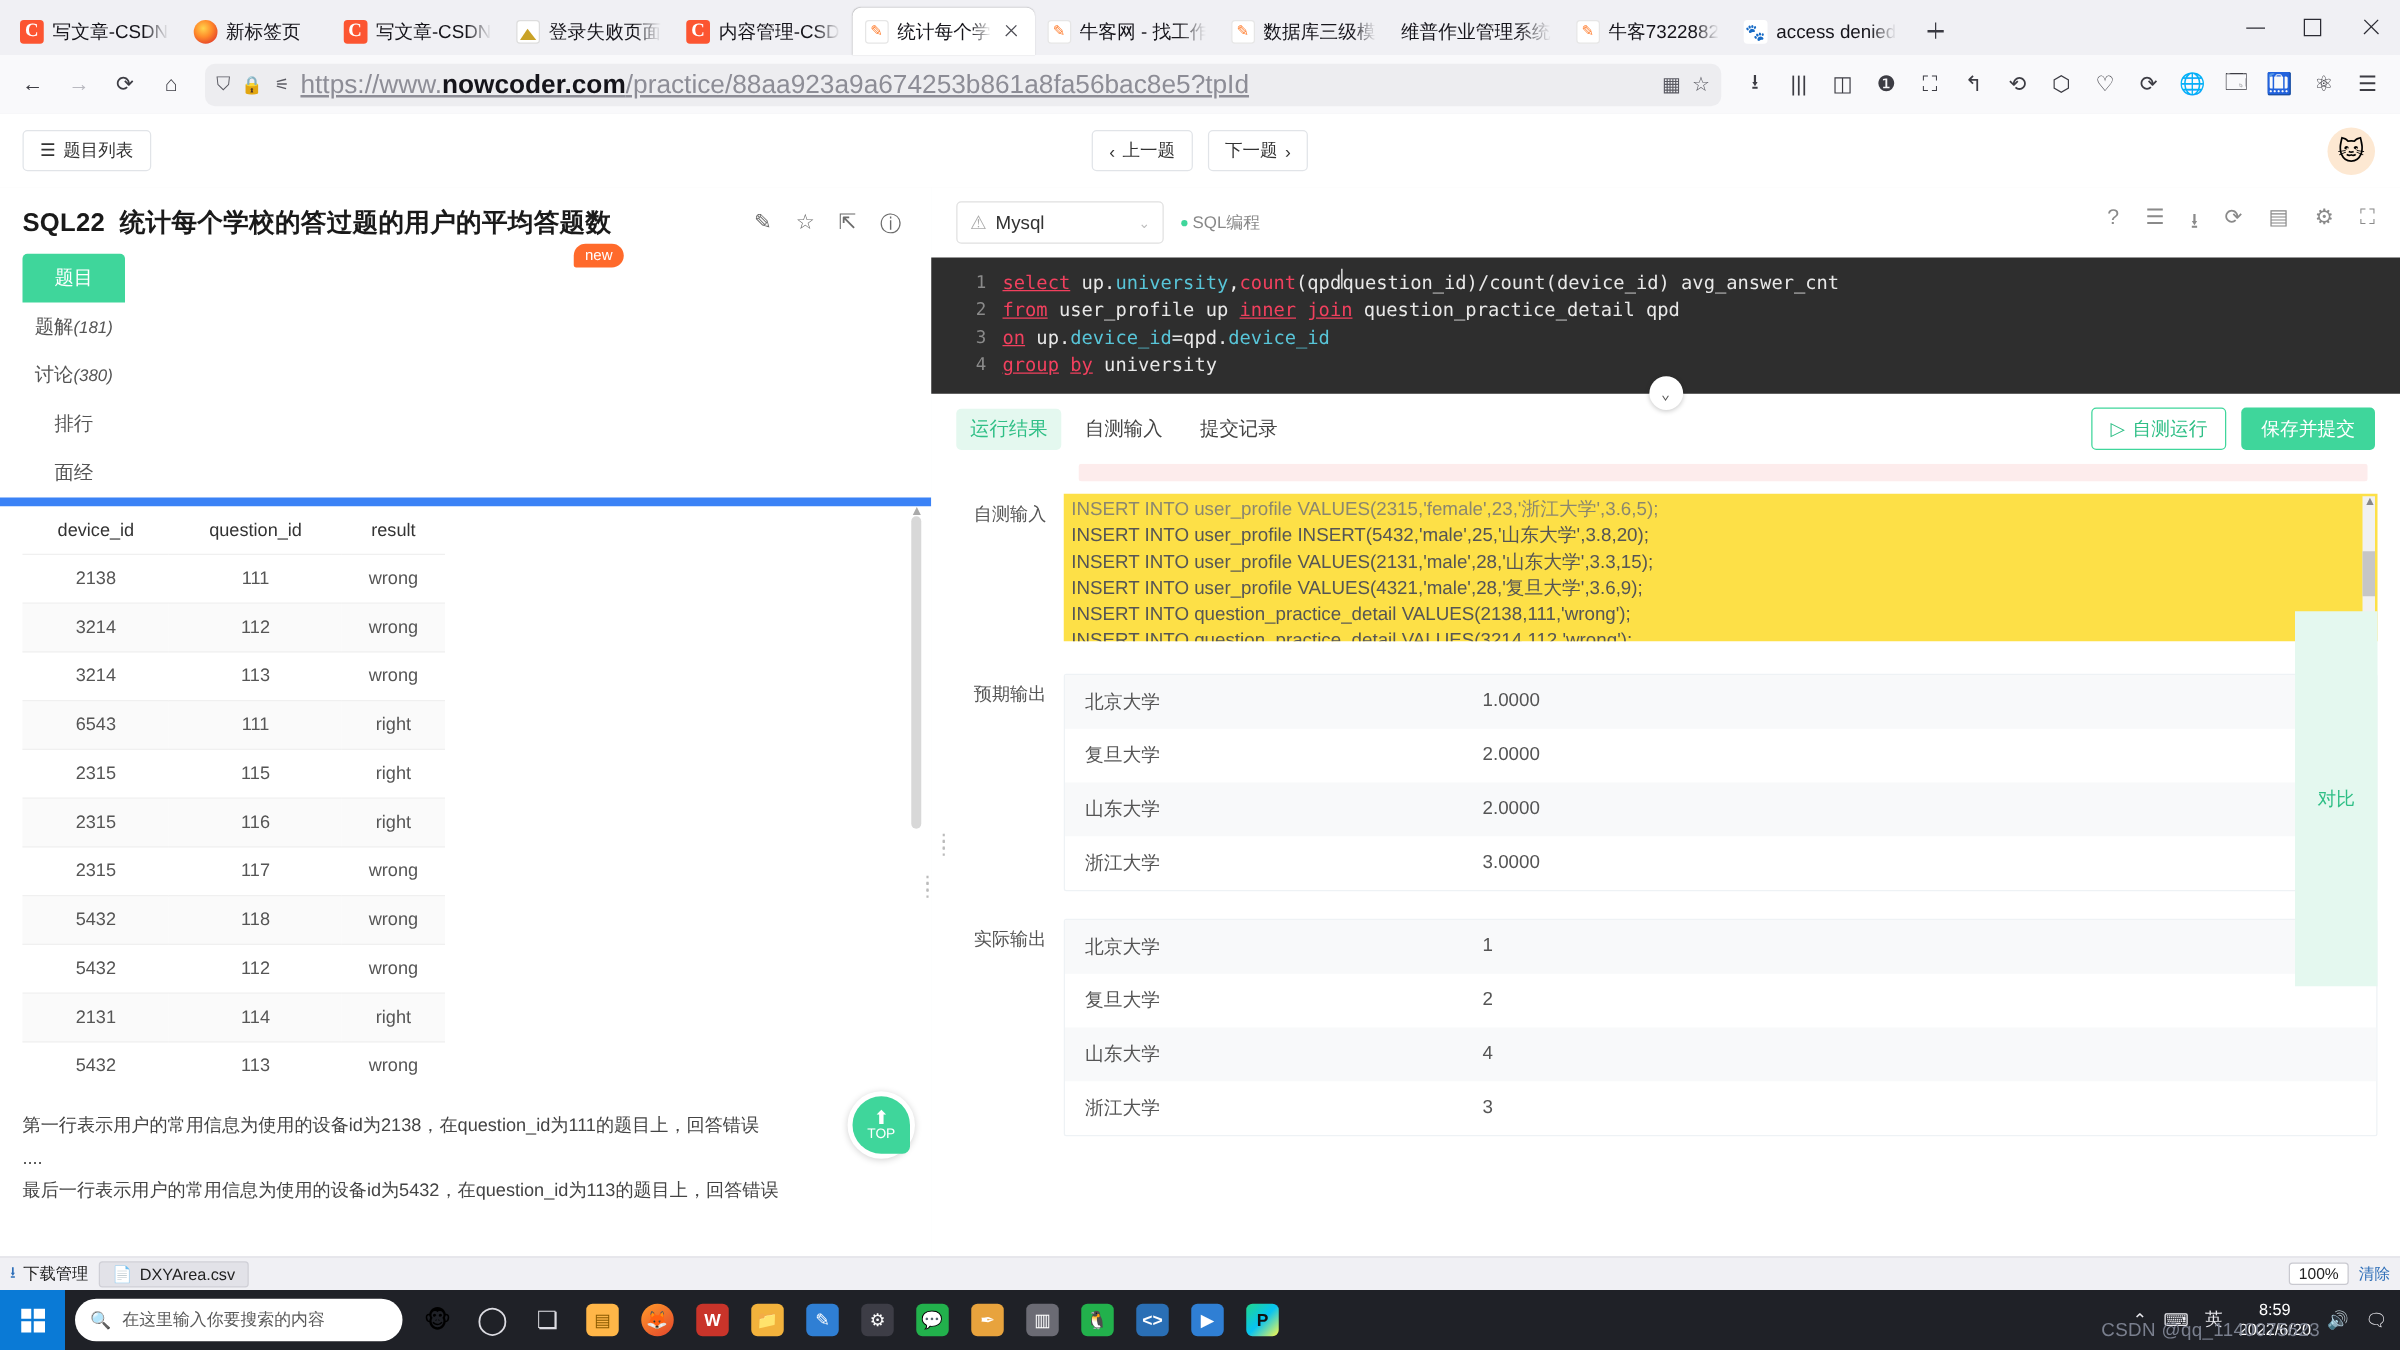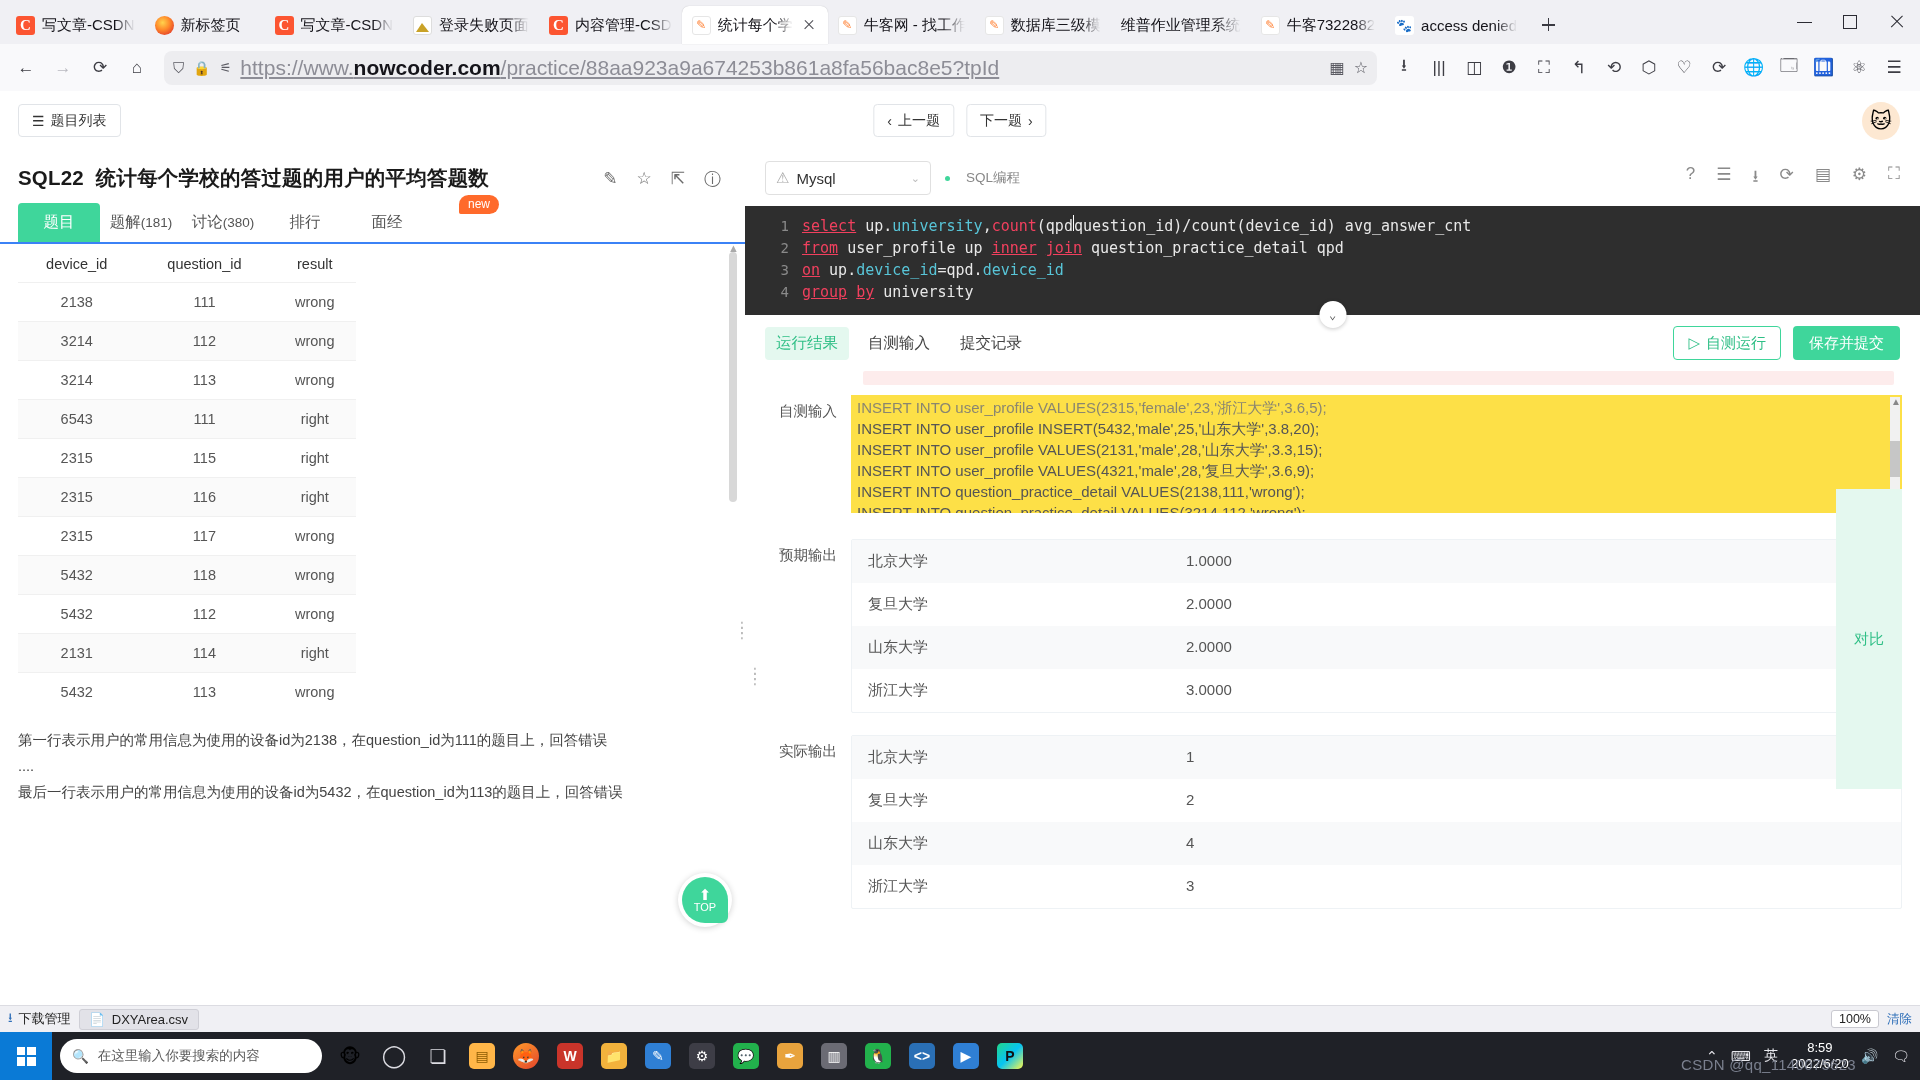--- a/index.html
+++ b/index.html
@@ -68,24 +68,24 @@
   .split { flex:1; display:flex; min-height:0; }
 
   
   .left { width:745px; background:#fff; display:flex; flex-direction:column; min-height:0; position:relative; }
   .qhead { padding:14px 18px 0 18px; position:relative; }
   .qtitle { font-size:20.5px; font-weight:bold; color:#1a1a1a; letter-spacing:.2px; }
   .qacts { position:absolute; right:24px; top:18px; display:flex; gap:19px; color:#6b6b6b; font-size:17px; }
   .badge-new { position:absolute; left:459px; top:45px; background:#ff6a2b; color:#fff;
                font-size:12px; border-radius:11px 11px 11px 2px; padding:2px 9px; line-height:15px; }
   .qtabs { display:flex; align-items:flex-start; gap:0; padding:0 18px; margin-top:11px;
-           border-bottom:2px solid #3b82f6; }
+           border-bottom:7px solid #3b82f6;flex-direction:column; }
   .qtab { padding:9px 0; width:82px; text-align:center; font-size:15.5px; color:#555; }
   .qtab.active { background:#3fd69b; color:#fff; border-radius:4px 4px 0 0; font-weight:500; width:82px; }
-  .qtab .cnt { font-size:13.5px; }
+  .qtab .cnt { font-size:13.5px;font-style:italic; }
 
   .leftscroll { flex:1; overflow:hidden; position:relative; padding:0 18px; }
   .dtable { width:338px; margin-top:2px; border-collapse:collapse; font-size:14.5px; color:#444; }
   .dtable th { padding:10px 6px; font-weight:400; color:#333; background:#fff; text-align:center; }
   .dtable td { padding:11px 6px; text-align:center; color:#555; }
   .dtable tr:nth-child(even) td { background:#fafafa; }
   .dtable tr td { border-top:1px solid #f0f0f0; }
   .leftnote { font-size:14.5px; color:#444; line-height:26px; margin-top:16px; width:700px; }
   .lscrollbar { position:absolute; right:8px; top:8px; width:8px; bottom:8px; }
   .lscrollbar .thumb { position:absolute; top:0; width:8px; height:250px; background:#d8d8d8; border-radius:4px; }
@@ -99,21 +99,21 @@
             color:#fff; display:flex; flex-direction:column; align-items:center; justify-content:center;
             font-size:11px; gap:0px; }
   .topbtn .arrow { font-size:15px; line-height:13px; }
 
   
   .right { flex:1; background:#fff; display:flex; flex-direction:column; min-height:0; position:relative; }
   .edtop { height:56px; display:flex; align-items:center; padding:0 20px; gap:14px; }
   .dbsel { width:166px; height:34px; border:1px solid #e0e0e0; border-radius:4px; display:flex;
            align-items:center; padding:0 10px; gap:7px; font-size:15px; color:#333; }
   .dbsel .chev { margin-left:auto; color:#bbb; font-size:11px; }
-  .sqlmode { font-size:13.5px; color:#888; display:flex; align-items:center; gap:16px; }
+  .sqlmode { font-size:13.5px; color:#888; display:flex; align-items:center; gap:4px; }
   .sqlmode .dot { width:5px; height:5px; border-radius:50%; background:#3fd69b; }
   .edicons { margin-left:auto; display:flex; gap:21px; color:#8a8a8a; font-size:17px; }
 
   .code { background:#2e2e2e; padding:9px 0 12px 0; position:relative; font-family:"DejaVu Sans Mono",monospace;
           font-size:15px; line-height:22px; }
   .cl { display:flex; padding-left:18px; white-space:pre; }
   .ln { width:26px; color:#8a8a8a; text-align:right; margin-right:13px; flex:0 0 26px; font-size:14px; }
   .kw { color:#f1405e;text-decoration:underline; } .fn { color:#f1405e; } .id { color:#58c5d8; } .pl { color:#e8e8e8; }
   .caret { display:inline-block; width:1px; height:16px; background:#fff; vertical-align:-3px; }
   .collapse { position:absolute; left:50%; bottom:-13px; transform:translateX(-50%); width:27px; height:27px;

